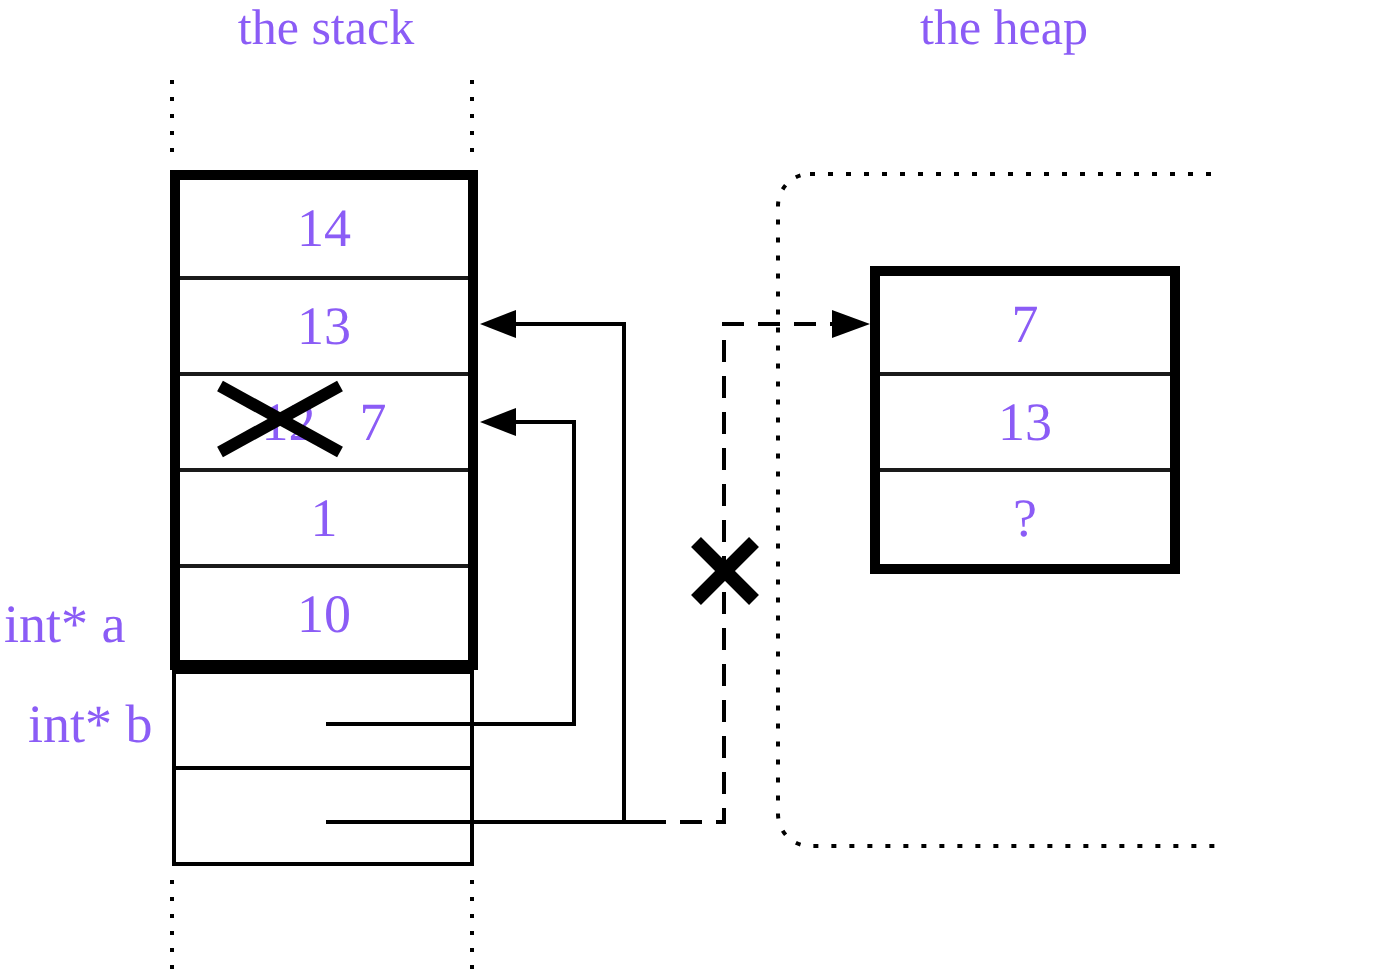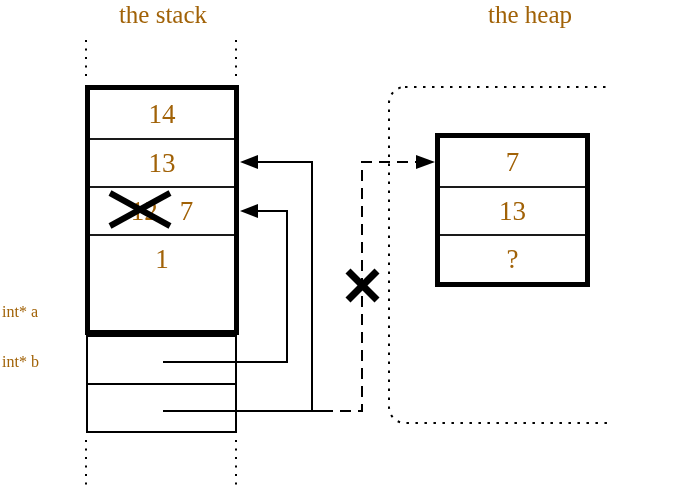--- a/index.html
+++ b/index.html
@@ -1,38 +1,38 @@
 <!DOCTYPE html>
 <html><head>
 <meta charset="utf-8">
 <style>
   html,body{margin:0;padding:0;background:#ffffff;}
   .canvas{
     position:relative;
     width:612px;height:489px;
     background:#ffffff;
-    color:#a16207;
+    color:#8b5cf6;
     font-family:"Liberation Serif", serif;
     overflow:hidden;
   }
   .title{
     position:absolute;top:0;
     font-size:25px;line-height:30px;
     text-align:center;white-space:nowrap;
   }
   #stack-title{left:85px;width:156px;}
-  #heap-title{left:452px;width:156px;}
+  #heap-title{left:424px;width:156px;}
 
   .ptr-label{
     position:absolute;left:2px;width:78px;
-    font-size:16px;line-height:28px;
+    font-size:27px;line-height:28px;
     white-space:nowrap;
   }
   #label-a{top:298px;}
-  #label-b{top:348px;}
+  #label-b{top:348px;margin-left:12px;}
   #label-c{top:398px;}
 
   .stack-box{
     position:absolute;left:85px;top:85px;
     width:154px;height:250px;
     border:5px solid #000;box-sizing:border-box;
     background:#fff;
   }
   .stack-box .cell{
     height:48px;box-sizing:border-box;
@@ -90,20 +90,23 @@
     <div class="cell">
       <span>13</span>
     </div>
     <div class="cell changed">
       <span>12</span>
       <span>7</span>
     </div>
     <div class="cell">
       <span>1</span>
     </div>
+    <div class="cell">
+      <span>10</span>
+    </div>
   </div>
 
   <div class="below-box">
     <div class="slot slot-b"></div>
     <div class="slot slot-c"></div>
   </div>
 
   <div class="heap-box">
     <div class="cell">
       <span>7</span>

